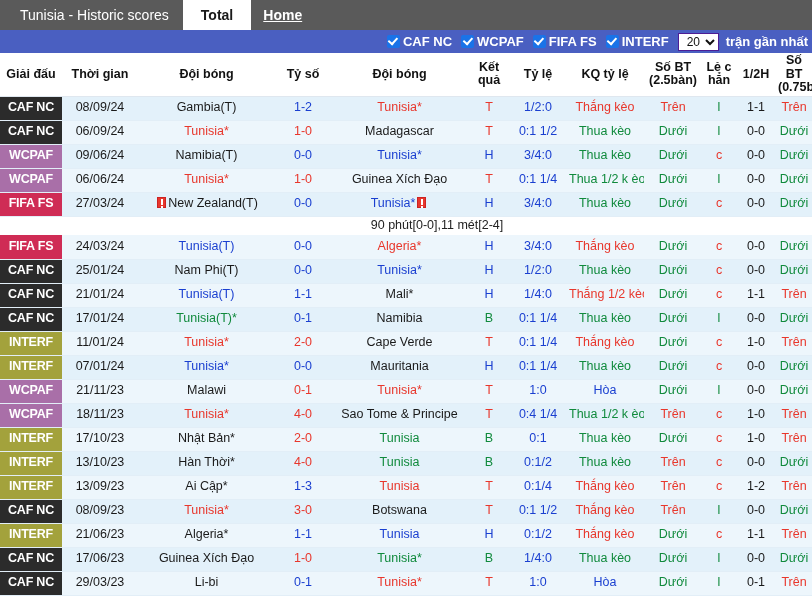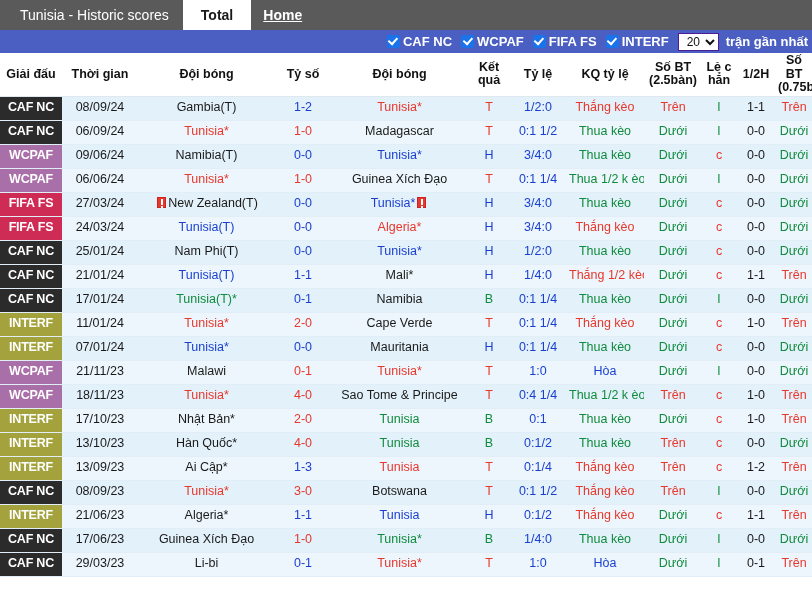--- a/index.html
+++ b/index.html
@@ -330,20 +330,24 @@
         <td class="c-blue">0-0</td>
         <td class="c-blue">Tunisia*<span class="flag"></span></td>
         <td class="c-blue">H</td>
         <td class="c-blue">3/4:0</td>
         <td class="c-green">Thua kèo</td>
         <td class="c-green">Dưới</td>
         <td class="c-red">c</td>
         <td class="c-black">0-0</td>
         <td class="c-green">Dưới</td>
       </tr>
+      <tr class="note">
+        <td class="league"></td>
+        <td colspan="11">90 phút[0-0],11 mét[2-4]</td>
+      </tr>
       <tr class="r-odd">
         <td class="league" style="background: rgb(207, 44, 85);">FIFA FS</td>
         <td class="c-black">24/03/24</td>
         <td class="c-blue">Tunisia(T)</td>
         <td class="c-blue">0-0</td>
         <td class="c-red">Algeria*</td>
         <td class="c-blue">H</td>
         <td class="c-blue">3/4:0</td>
         <td class="c-red">Thắng kèo</td>
         <td class="c-green">Dưới</td>
@@ -459,21 +463,21 @@
         <td class="c-blue">0:1</td>
         <td class="c-green">Thua kèo</td>
         <td class="c-green">Dưới</td>
         <td class="c-red">c</td>
         <td class="c-black">1-0</td>
         <td class="c-red">Trên</td>
       </tr>
       <tr class="r-even">
         <td class="league" style="background: rgb(163, 162, 60);">INTERF</td>
         <td class="c-black">13/10/23</td>
-        <td class="c-black">Hàn Quốc*</td>
+        <td class="c-black">Hàn Thời*</td>
         <td class="c-red">4-0</td>
         <td class="c-green">Tunisia</td>
         <td class="c-green">B</td>
         <td class="c-blue">0:1/2</td>
         <td class="c-green">Thua kèo</td>
         <td class="c-red">Trên</td>
         <td class="c-red">c</td>
         <td class="c-black">0-0</td>
         <td class="c-green">Dưới</td>
       </tr>

